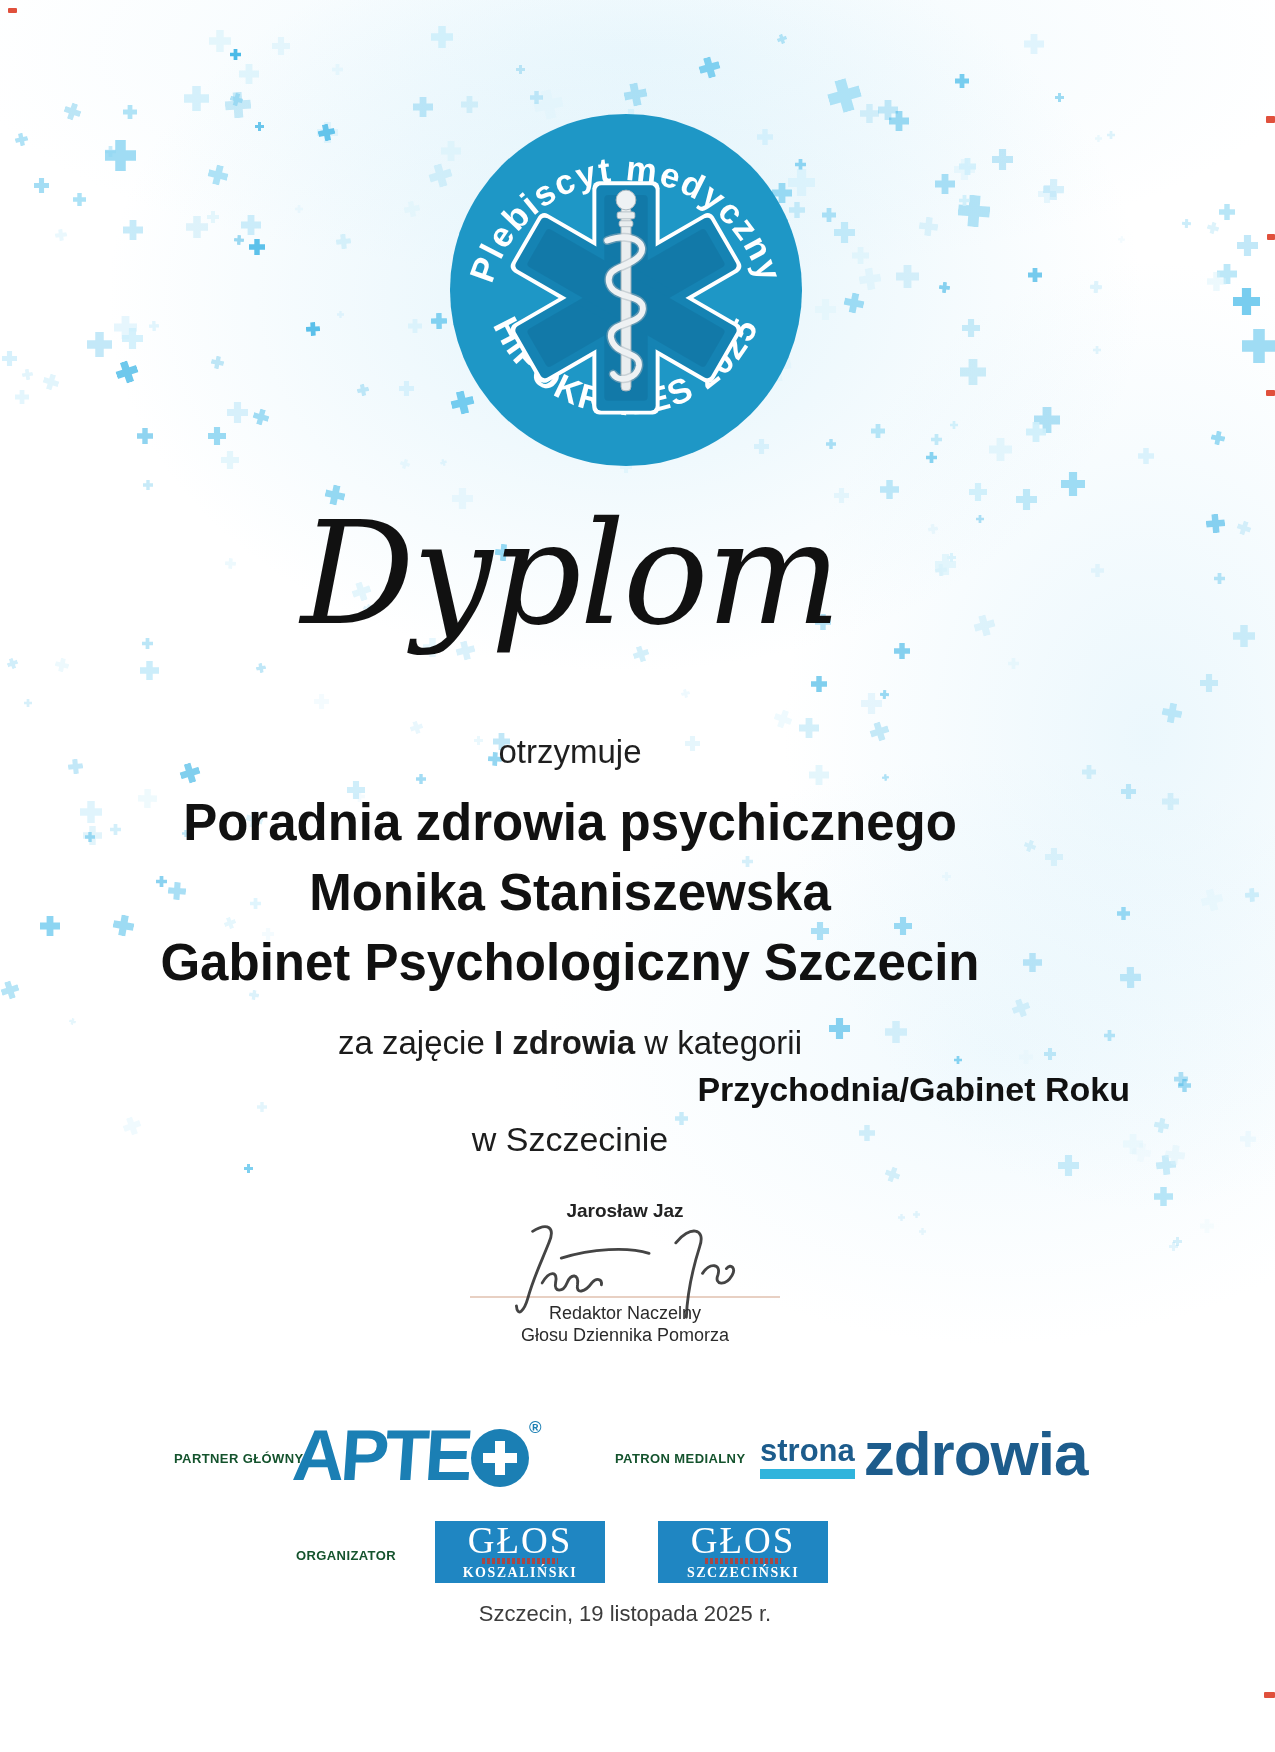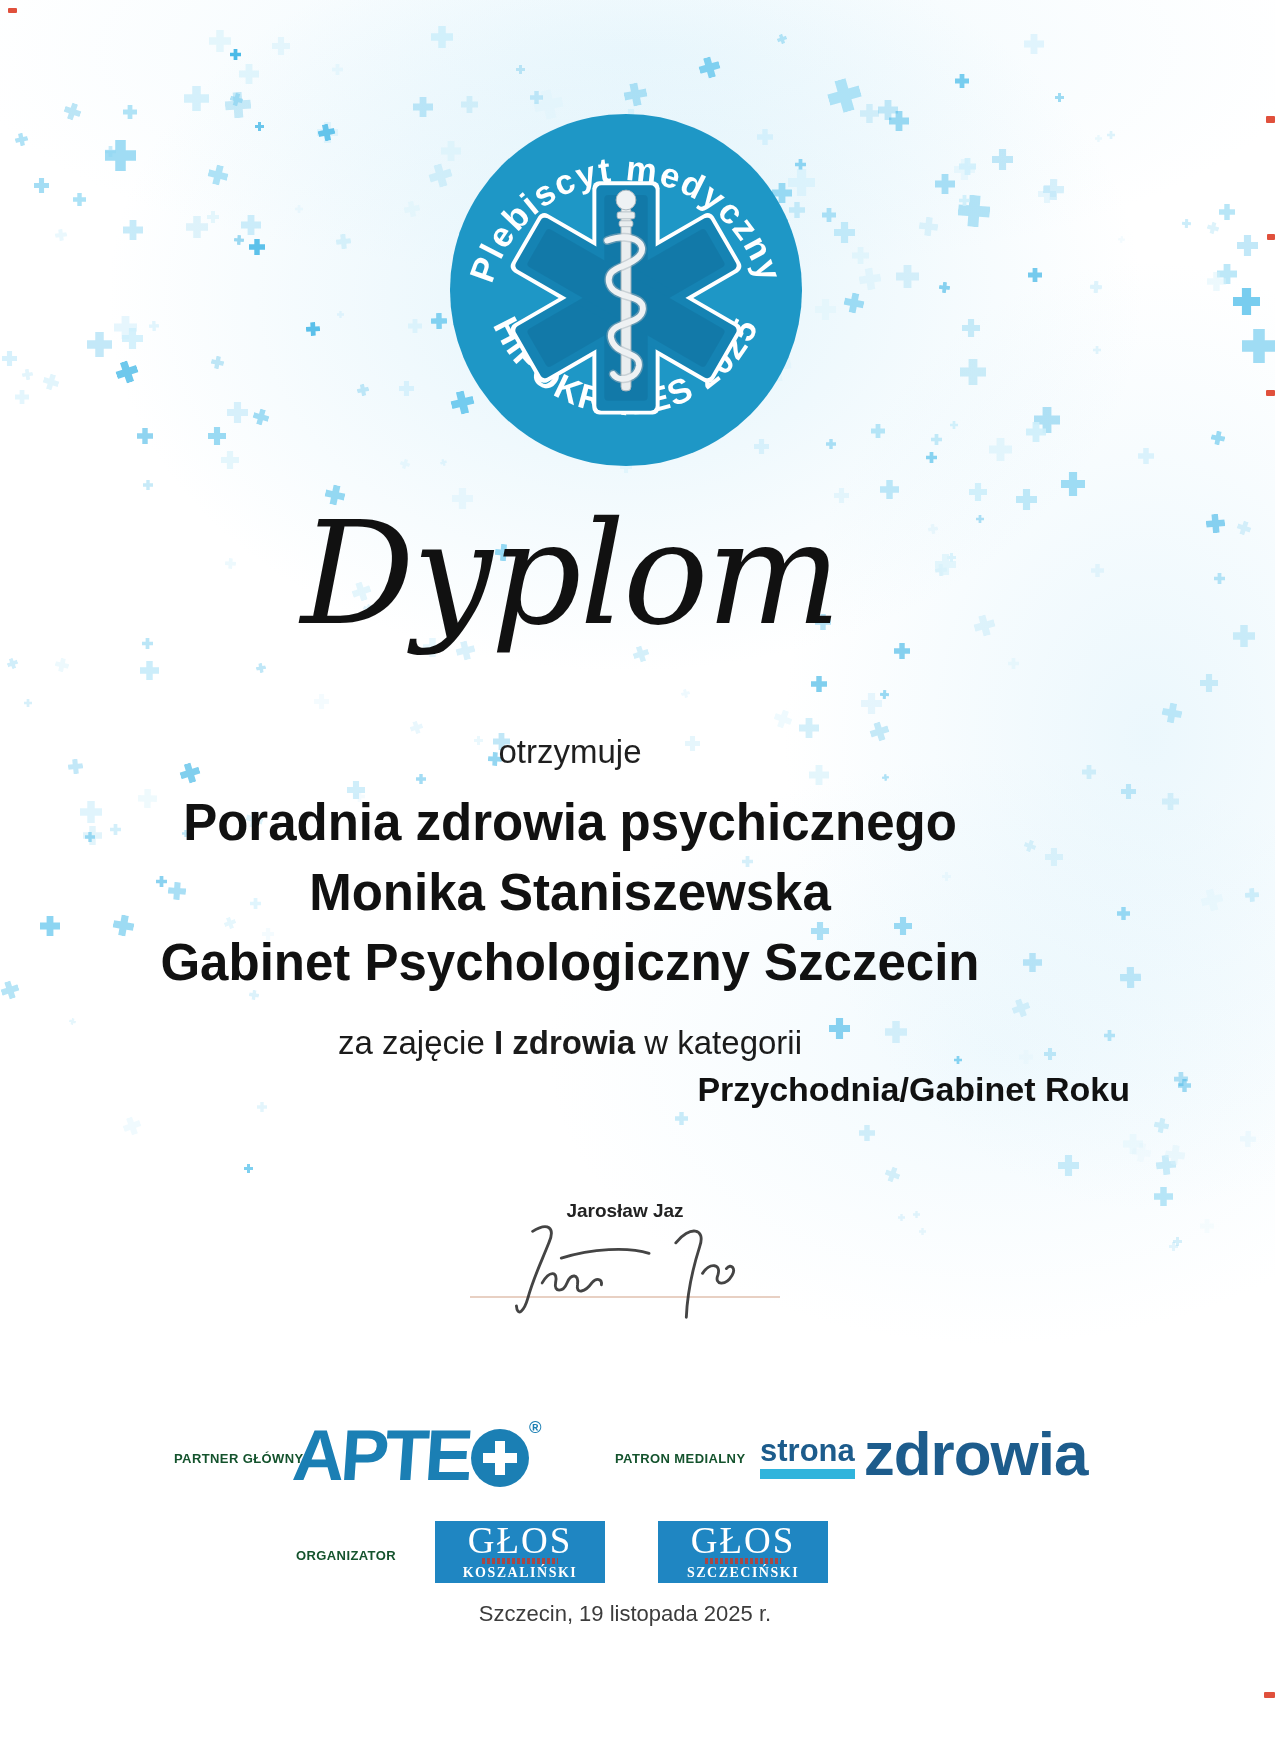--- a/index.html
+++ b/index.html
@@ -422,32 +422,37 @@
     <div>Monika Staniszewska</div>
     <div>Gabinet Psychologiczny Szczecin</div>
   </div>
 
   <div class="award-line">
     <span>za zajęcie</span>
     <b>I zdrowia</b>
     <span>w kategorii</span>
   </div>
   <div class="category-line">Przychodnia/Gabinet Roku</div>
+  <div class="location-line">w Szczecinie</div>
 
   <div class="signer-name">Jarosław Jaz</div>
   <svg class="autograph" viewBox="0 0 260 110">
     <g fill="none" stroke="#2b2b2b" stroke-width="3" stroke-linecap="round" opacity="0.88">
       <path d="M28,14 C44,4 52,10 45,26 C38,44 29,62 23,84 C19,98 12,104 11,92"></path>
       <path d="M38,68 C46,54 55,56 52,68 C50,78 60,78 64,68 C68,58 77,58 75,70 C73,80 83,78 90,68 C95,62 101,64 100,70"></path>
       <path d="M58,42 C90,32 128,30 150,37"></path>
       <path d="M178,26 C192,8 210,10 203,30 C196,52 190,80 189,104"></path>
       <path d="M206,58 C214,46 226,48 222,60 C218,70 230,72 237,60 C241,53 236,47 231,53"></path>
     </g>
   </svg>
   <div class="sig-line"></div>
+  <div class="signer-title">
+    <div>Redaktor Naczelny</div>
+    <div>Głosu Dziennika Pomorza</div>
+  </div>
 
   <div class="flabel label-partner">PARTNER GŁÓWNY</div>
   <div class="apteo">
     <span class="apteo-text">APTE</span>
     <span class="apteo-circle">
       <span class="bar-h"></span>
         <span class="bar-v"></span>
     </span>
     <span class="apteo-reg">®</span>
   </div>

